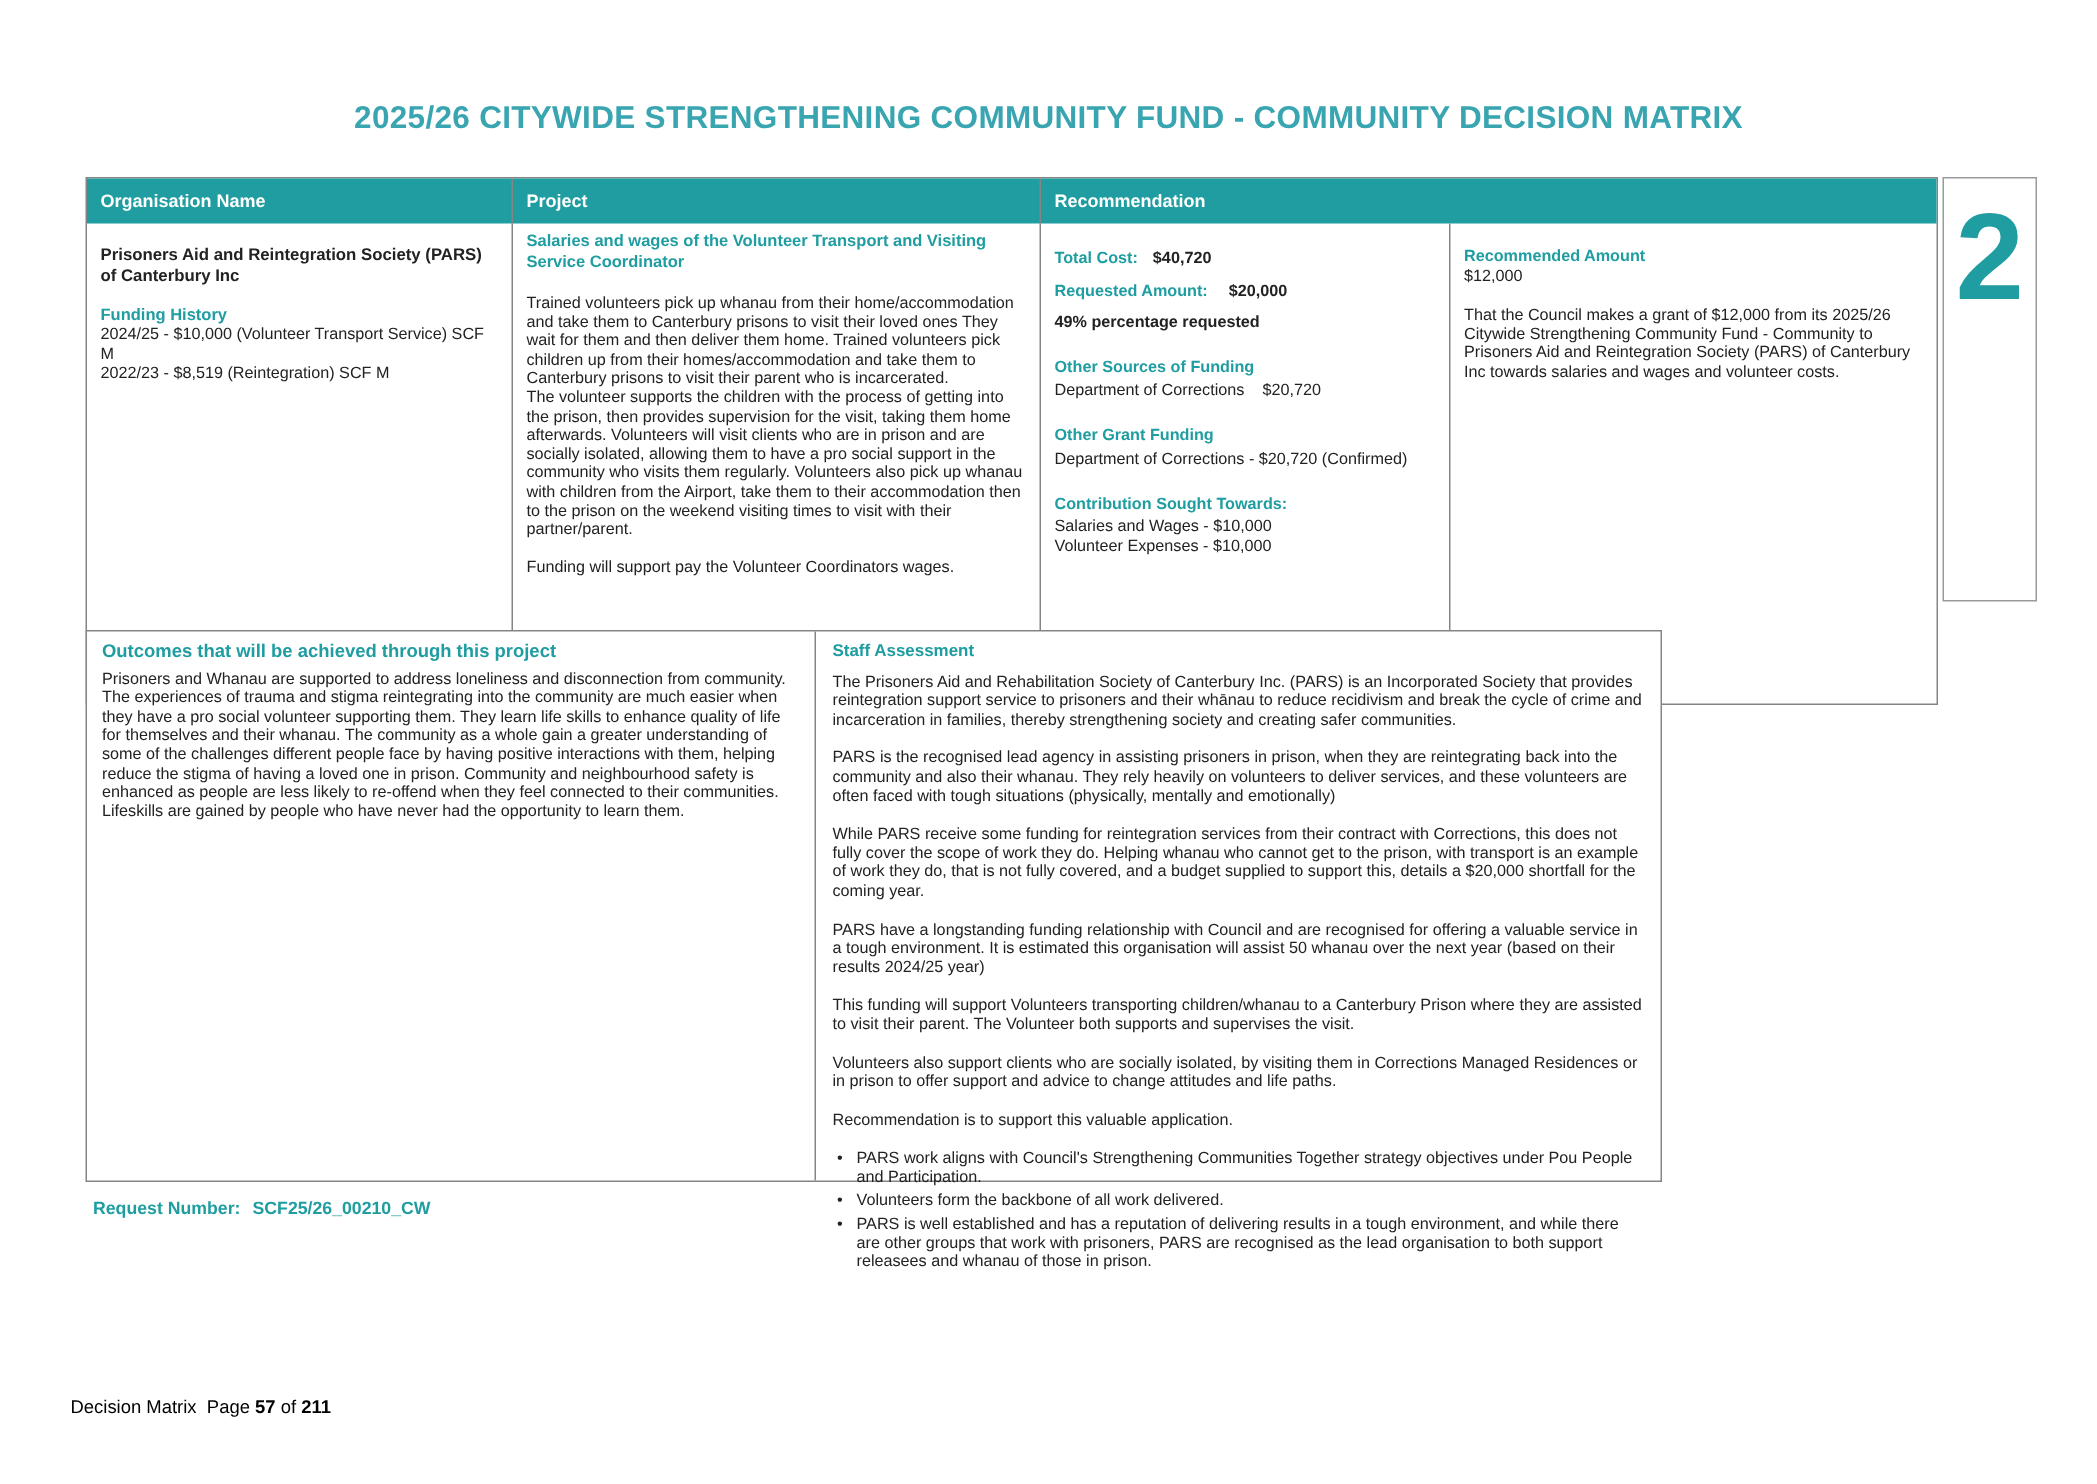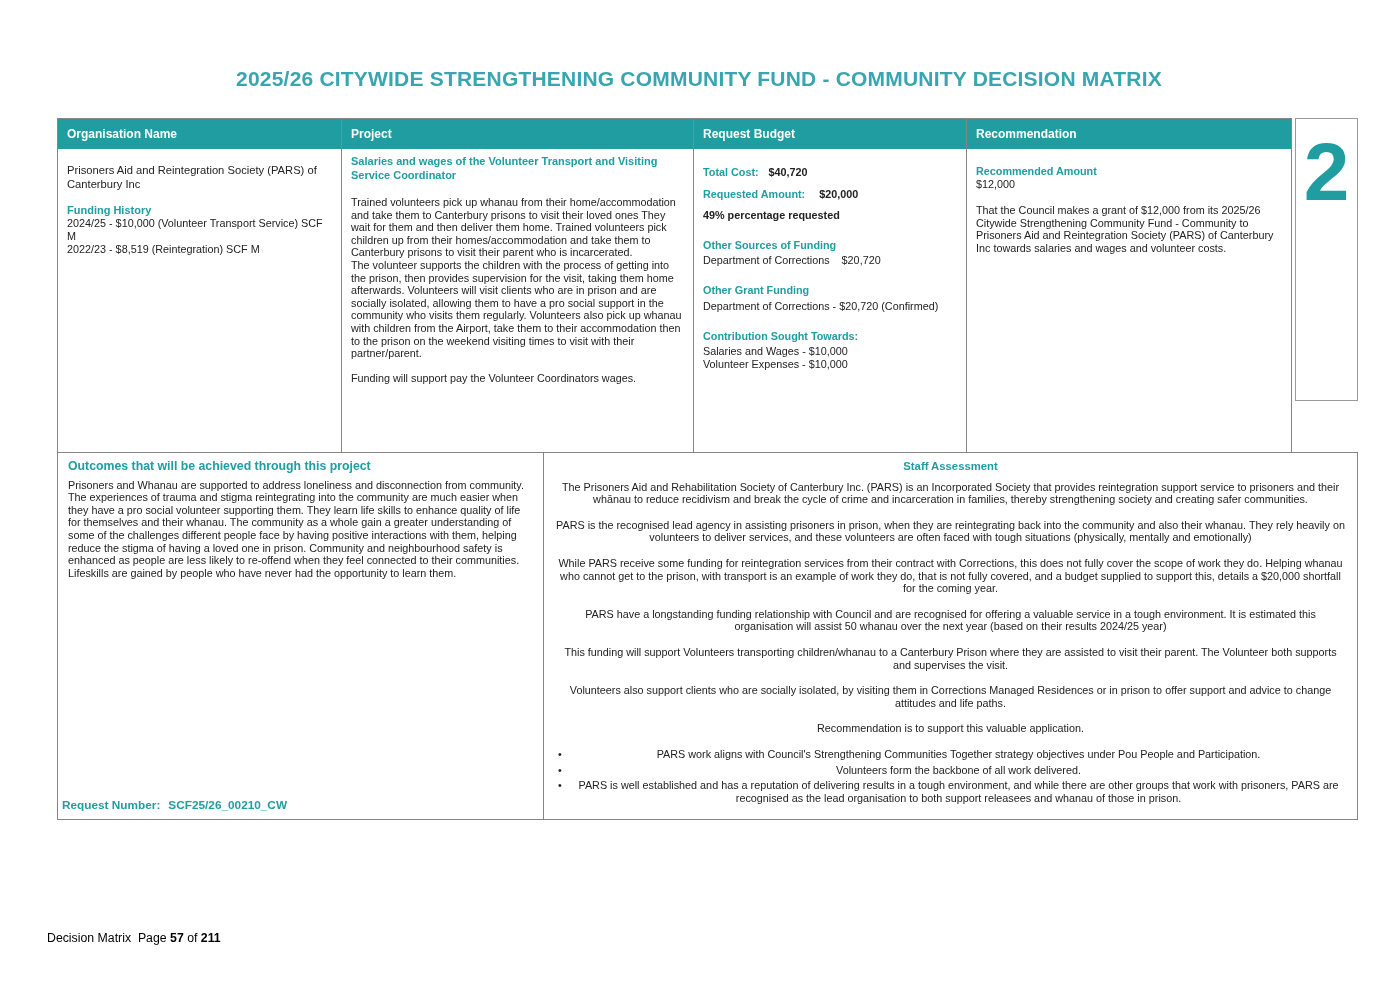--- a/index.html
+++ b/index.html
@@ -38,21 +38,21 @@
     color:#fff;font-weight:bold;font-size:12px;
     display:flex;align-items:center;padding:0 9px;
   }
   .hcell + .hcell, .bcell + .bcell{border-left:1px solid var(--border);}
   .bcell{padding:8px 9px;}
   .teal-label{color:var(--teal);font-weight:bold;}
   .pre{white-space:pre-wrap;}
   .bold{font-weight:bold;}
   
   .org-cell{padding-top:15px;}
-  .org-name{font-weight:normal;font-size:11.2px;line-height:13.5px;}
+  .org-name{font-weight:bold;font-size:11.2px;line-height:13.5px;}
   .funding-history-label{margin-top:13px;font-size:11px;}
   .fh-line{line-height:13px;}
   
   .project-cell{padding-top:6px;}
   .project-title{font-size:11px;line-height:13.5px;margin-bottom:14px;}
   .project-desc{margin-bottom:12px;}
   
   .budget-cell{padding-top:17px;}
   .b-row{margin-bottom:9px;}
   .b-val{margin-left:10px;}
@@ -65,25 +65,25 @@
   .rank-box{
     position:absolute;top:118px;left:1295px;width:63px;height:283px;
     border:1px solid #9a9a9a;background:#fff;text-align:center;
   }
   .rank-num{
     font-size:82px;font-weight:bold;color:var(--teal);
     line-height:74px;margin-top:16px;
   }
   
   .section2{
-    position:absolute;top:420px;left:57px;width:1301px;height:368px;
-    border:1px solid var(--border);display:flex;background:#fff;margin-top:32px;
+    position:absolute;top:420px;left:57px;width:1051px;height:368px;
+    border:1px solid var(--border);display:flex;background:#fff;
   }
   .outcomes-panel{width:485px;padding:7px 10px;}
-  .staff-panel{flex:1;border-left:1px solid var(--border);padding:7px 11px;text-align:center;}
+  .staff-panel{flex:1;border-left:1px solid var(--border);padding:7px 11px;}
   .outcomes-label{font-size:12.3px;margin-bottom:6px;}
   .staff-label{font-size:11.3px;margin-bottom:8px;}
   .para{margin-bottom:13px;}
   .rationale-label{font-size:11px;margin:17px 0 8px 0;}
   .bullets{list-style:none;}
   .bullets li{position:relative;padding-left:16px;margin-bottom:3px;}
   .bullets li::before{content:"\2022";position:absolute;left:3px;top:0;}
   
   .request-number{
     position:absolute;top:799px;left:62px;
@@ -94,21 +94,20 @@
 </style>
 </head>
 <body>
 
 <div class="page-title">2025/26 CITYWIDE STRENGTHENING COMMUNITY FUND - COMMUNITY DECISION MATRIX</div>
 
 <div class="matrix">
   <div class="thead">
     <div class="hcell col-org">Organisation Name</div>
     <div class="hcell col-project">Project</div>
-    <div class="hcell col-budget">Request Budget</div>
     <div class="hcell col-rec">Recommendation</div>
   </div>
   <div class="tbody">
 
     <div class="bcell col-org org-cell">
       <div class="org-name">Prisoners Aid and Reintegration Society (PARS) of Canterbury Inc</div>
       <div class="teal-label funding-history-label">Funding History</div>
       <div>
 
       <div class="fh-line">2024/25 - $10,000 (Volunteer Transport Service) SCF M</div>

